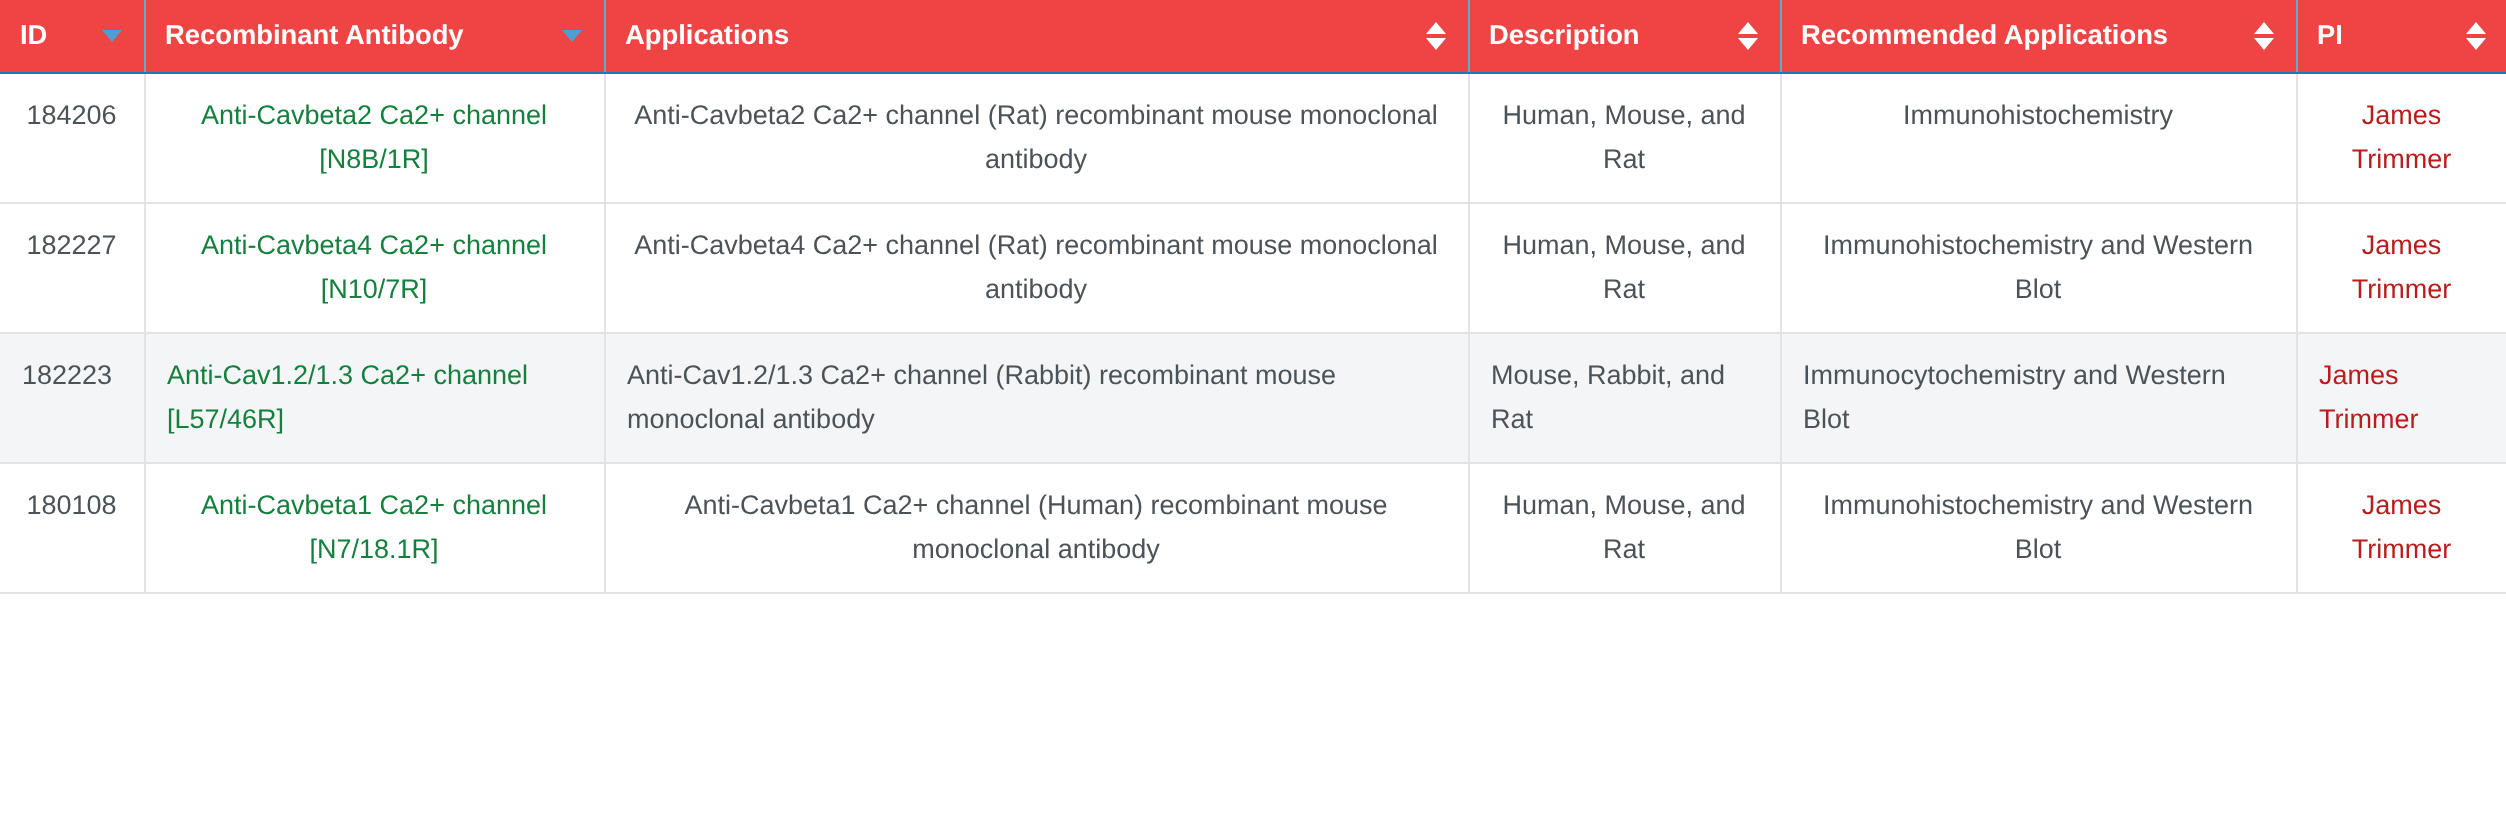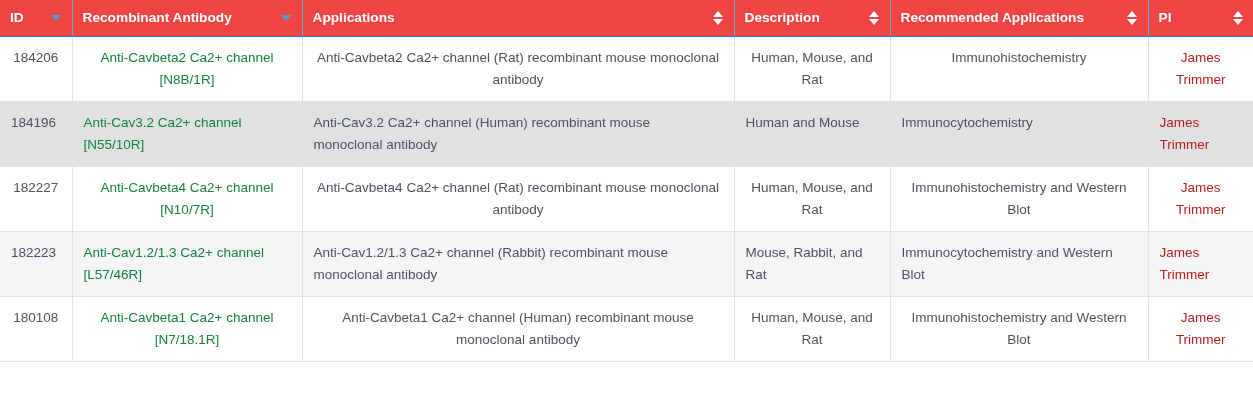--- a/index.html
+++ b/index.html
@@ -167,28 +167,20 @@
     </thead>
     <tbody>
       <tr class="row-odd">
         <td class="col-id">184206</td>
         <td class="col-name"><a class="cell-link">Anti-Cavbeta2 Ca2+ channel [N8B/1R]</a></td>
         <td class="col-desc">Anti-Cavbeta2 Ca2+ channel (Rat) recombinant mouse monoclonal antibody</td>
         <td class="col-react">Human, Mouse, and Rat</td>
         <td class="col-apps">Immunohistochemistry</td>
         <td class="col-pi"><a class="cell-link">James Trimmer</a></td>
       </tr>
-      <tr class="row-hover">
-        <td class="col-id">184196</td>
-        <td class="col-name"><a class="cell-link">Anti-Cav3.2 Ca2+ channel [N55/10R]</a></td>
-        <td class="col-desc">Anti-Cav3.2 Ca2+ channel (Human) recombinant mouse monoclonal antibody</td>
-        <td class="col-react">Human and Mouse</td>
-        <td class="col-apps">Immunocytochemistry</td>
-        <td class="col-pi"><a class="cell-link">James Trimmer</a></td>
-      </tr>
       <tr class="row-odd">
         <td class="col-id">182227</td>
         <td class="col-name"><a class="cell-link">Anti-Cavbeta4 Ca2+ channel [N10/7R]</a></td>
         <td class="col-desc">Anti-Cavbeta4 Ca2+ channel (Rat) recombinant mouse monoclonal antibody</td>
         <td class="col-react">Human, Mouse, and Rat</td>
         <td class="col-apps">Immunohistochemistry and Western Blot</td>
         <td class="col-pi"><a class="cell-link">James Trimmer</a></td>
       </tr>
       <tr class="row-even">
         <td class="col-id">182223</td>

